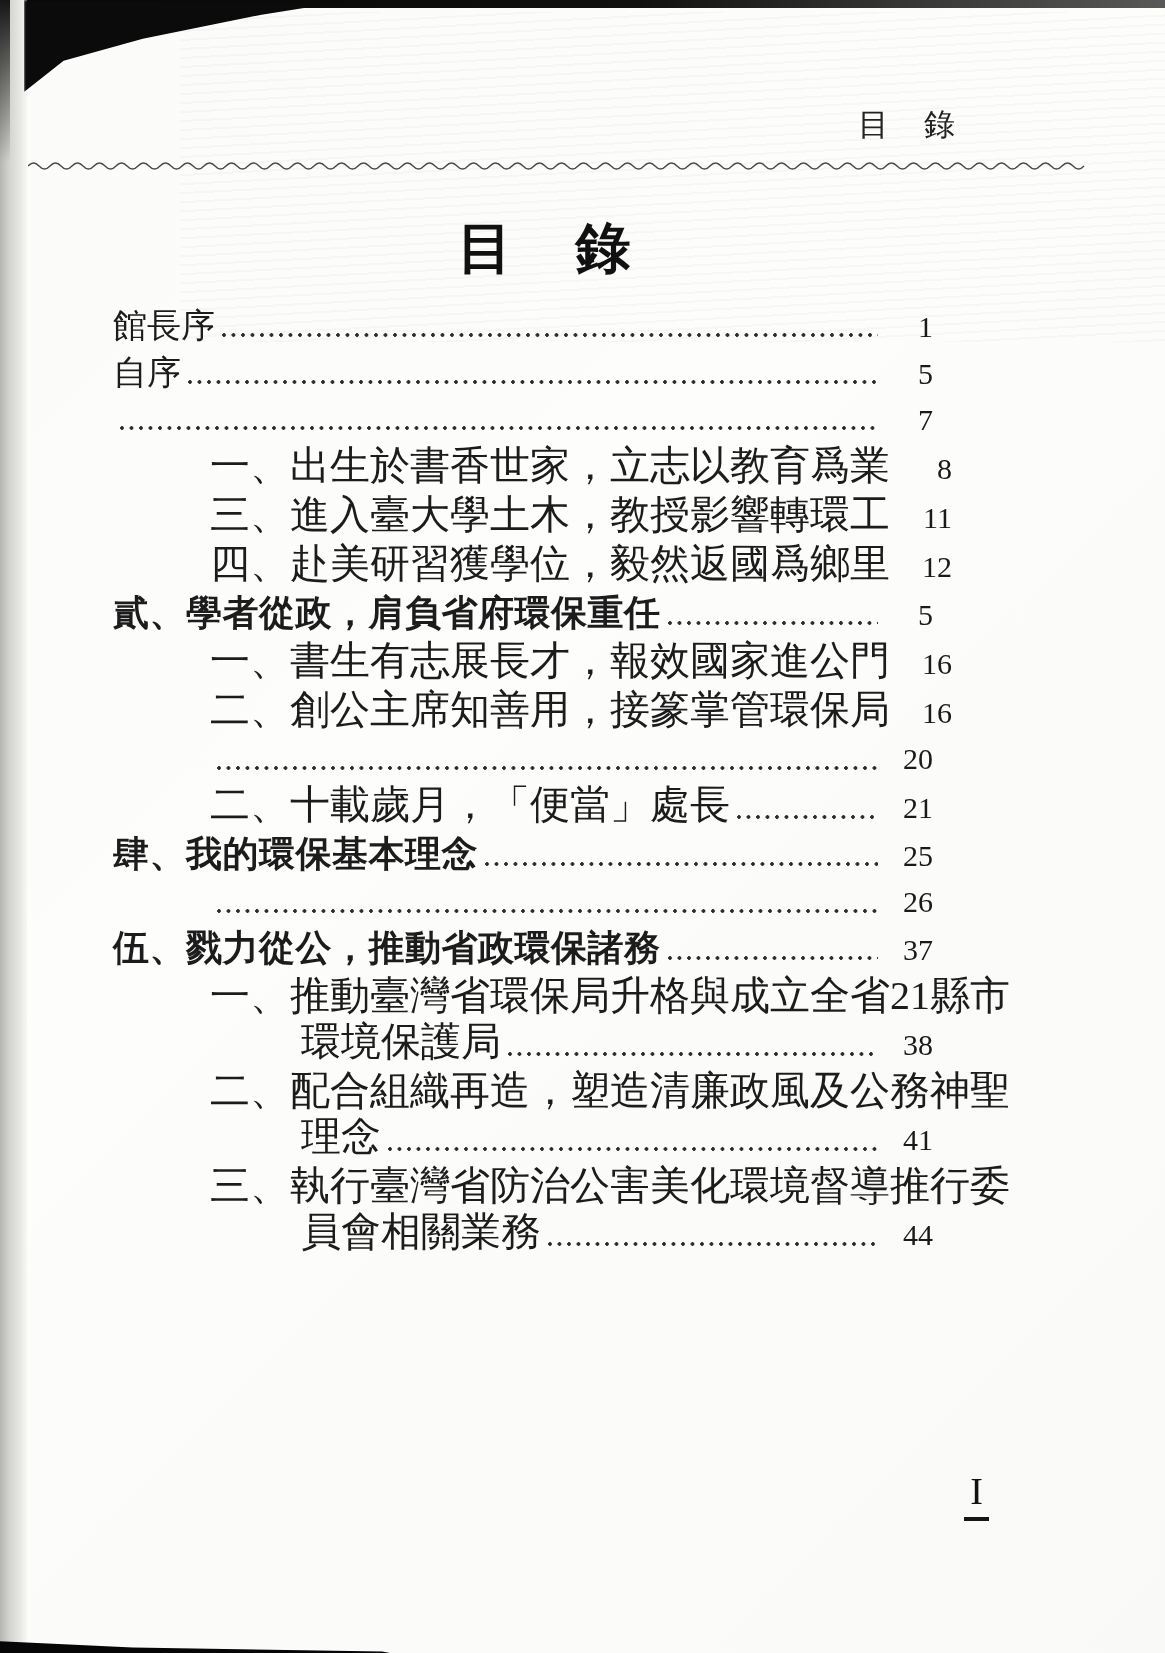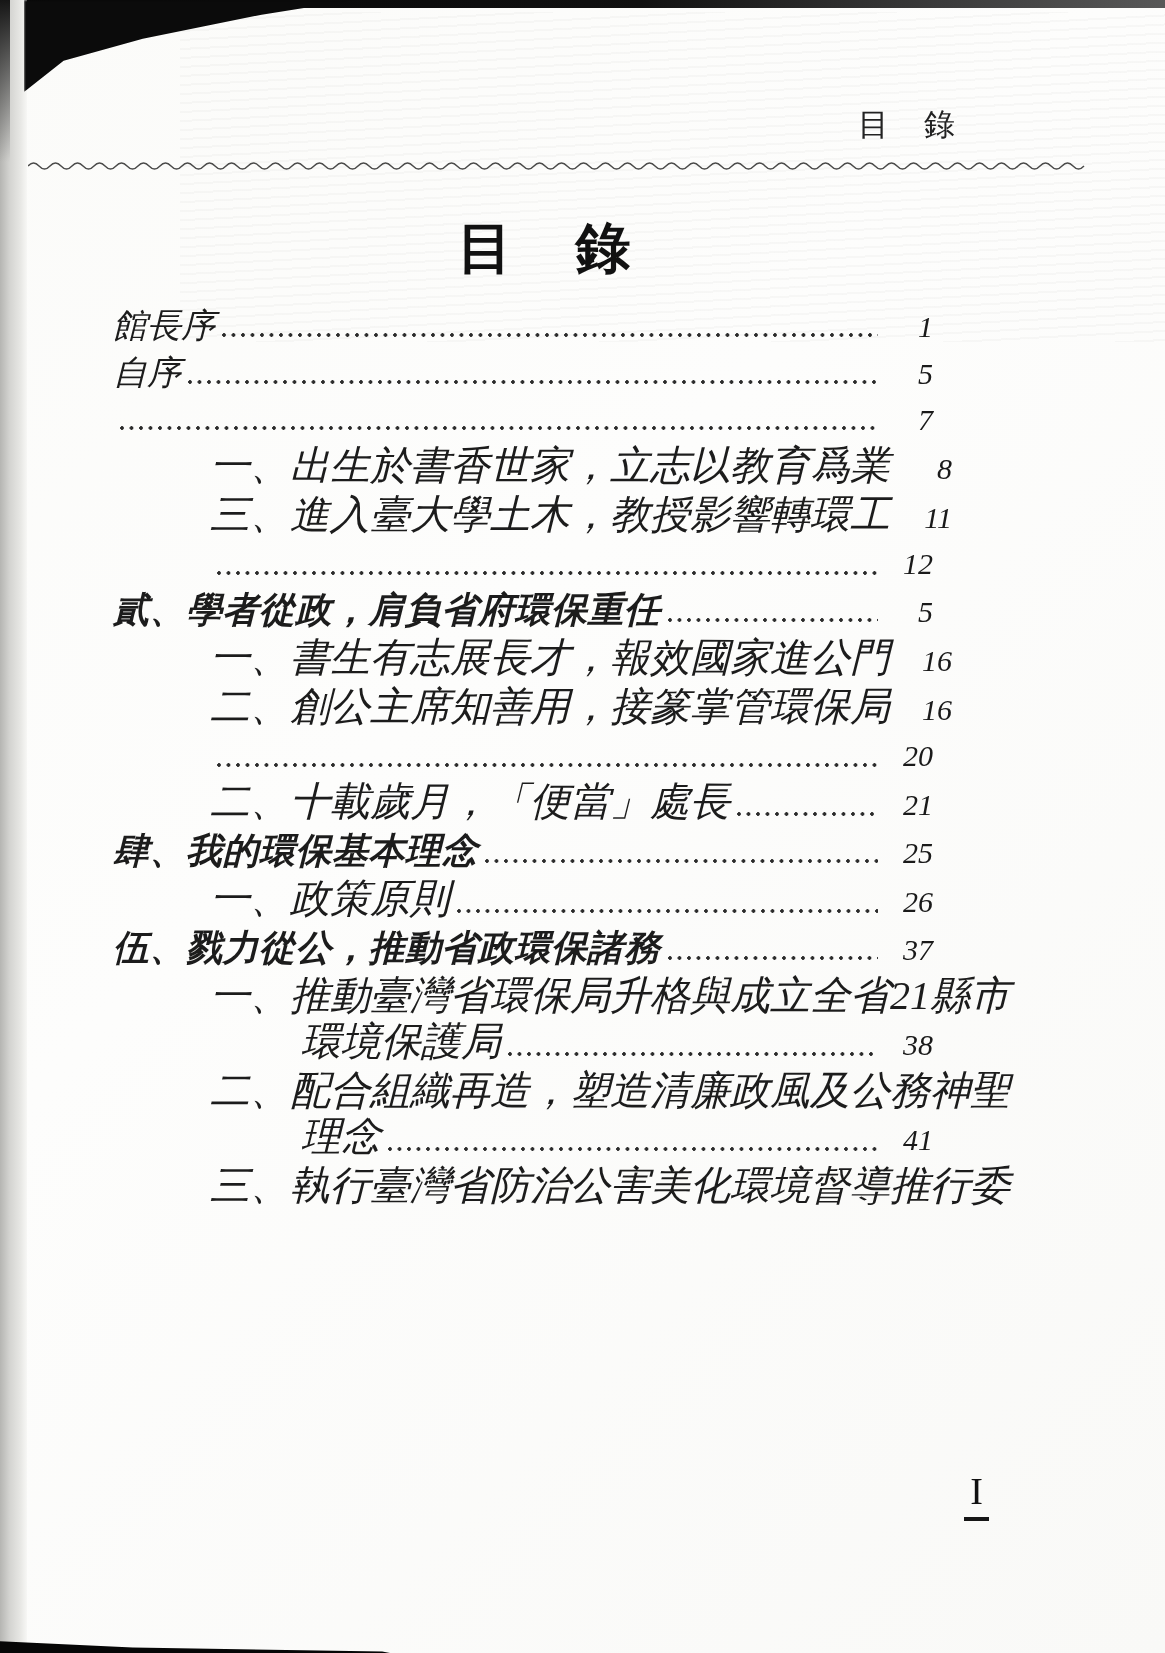--- a/index.html
+++ b/index.html
@@ -50,21 +50,21 @@
   .wavy{position:absolute;left:28px;top:150px;width:1066px;height:26px;}
   
   .page-title{
     position:absolute;top:212px;left:0;width:1092px;text-align:center;
     font-size:55px;font-weight:700;letter-spacing:4px;color:#111;
   }
   
   .toc{
     position:absolute;left:113px;top:303px;width:820px;
   }
-  .row{display:flex;align-items:baseline;min-height:46px;font-style:italic;}
+  .row{display:flex;align-items:baseline;min-height:46px;}
   .row .t{white-space:nowrap;line-height:46px;}
   .lvl0 .t{font-size:34px;font-weight:500;}
   .lvl0.sec .t{font-size:36px;font-weight:700;letter-spacing:.5px;}
   .lvl1{padding-left:97px;}
   .lvl1 .t{font-size:40px;font-weight:400;}
   .cont{padding-left:188px;}
   .dots{
     flex:1;align-self:flex-end;height:4px;margin:0 7px;
     background:radial-gradient(circle at 2px 2px,#2b2b2b 1.55px,rgba(0,0,0,0) 2.1px) left bottom/9.5px 4px repeat-x;
   }
@@ -115,20 +115,21 @@
       <span class="t">一、出生於書香世家，立志以教育爲業</span>
       <span class="dots"></span>
       <span class="pg">8</span>
     </div>
     <div class="row lvl1">
       <span class="t">三、進入臺大學土木，教授影響轉環工</span>
       <span class="dots"></span>
       <span class="pg">11</span>
     </div>
     <div class="row lvl1">
+      <span class="t">四、赴美研習獲學位，毅然返國爲鄉里</span>
       <span class="dots"></span>
       <span class="pg">12</span>
     </div>
     <div class="row lvl0 sec">
       <span class="t">貳、學者從政，肩負省府環保重任</span>
       <span class="dots"></span>
       <span class="pg">5</span>
     </div>
     <div class="row lvl1">
       <span class="t">一、書生有志展長才，報效國家進公門</span>
@@ -148,21 +149,20 @@
       <span class="t">二、十載歲月，「便當」處長</span>
       <span class="dots"></span>
       <span class="pg">21</span>
     </div>
     <div class="row lvl0 sec">
       <span class="t">肆、我的環保基本理念</span>
       <span class="dots"></span>
       <span class="pg">25</span>
     </div>
     <div class="row lvl1">
-      <span class="t">一、政策原則</span>
       <span class="dots"></span>
       <span class="pg">26</span>
     </div>
     <div class="row lvl0 sec">
       <span class="t">伍、戮力從公，推動省政環保諸務</span>
       <span class="dots"></span>
       <span class="pg">37</span>
     </div>
     <div class="row lvl1">
       <span class="t">一、推動臺灣省環保局升格與成立全省21縣市</span>
@@ -176,15 +176,20 @@
       <span class="t">二、配合組織再造，塑造清廉政風及公務神聖</span>
     </div>
     <div class="row lvl1 cont">
       <span class="t">理念</span>
       <span class="dots"></span>
       <span class="pg">41</span>
     </div>
     <div class="row lvl1">
       <span class="t">三、執行臺灣省防治公害美化環境督導推行委</span>
     </div>
+    <div class="row lvl1 cont">
+      <span class="t">員會相關業務</span>
+      <span class="dots"></span>
+      <span class="pg">44</span>
+    </div>
   </div>
 
 <div class="folio">I</div>
 
 </body></html>

